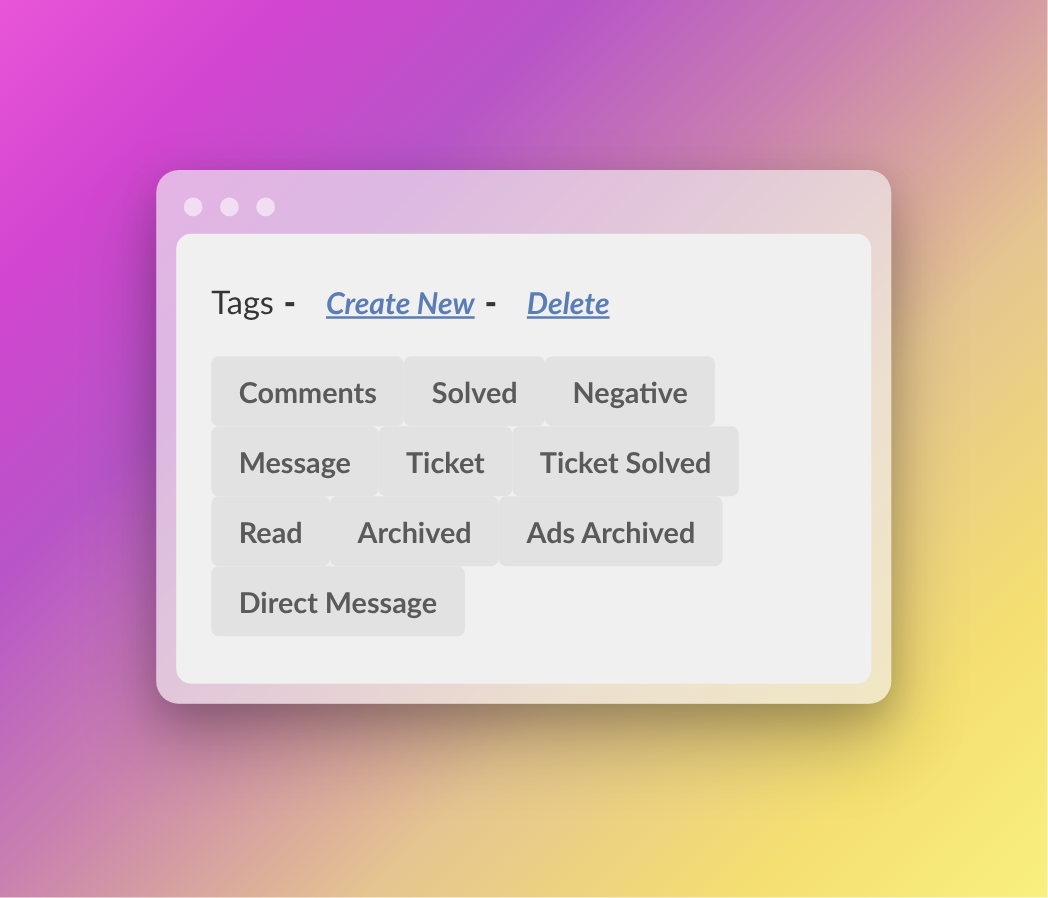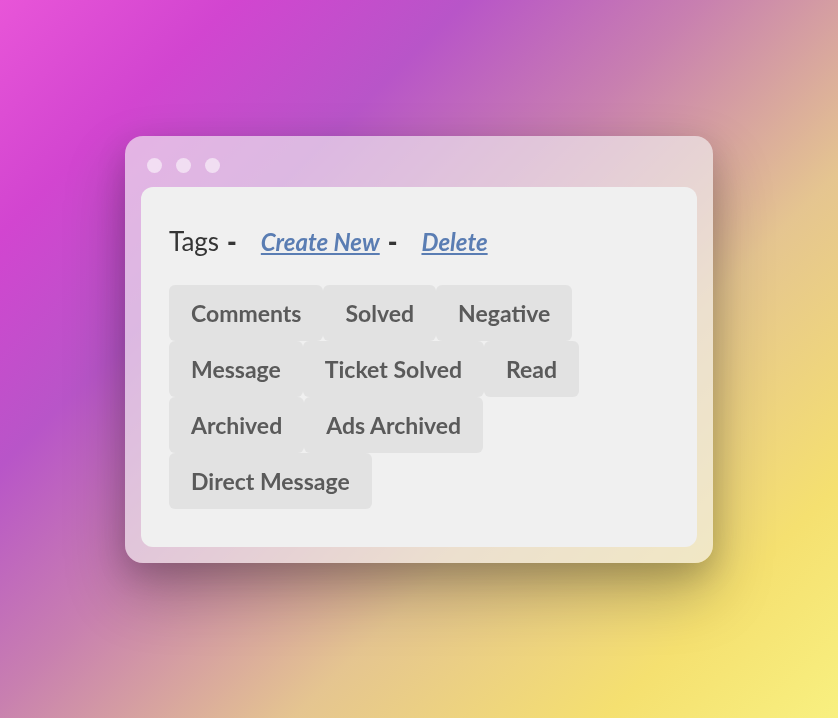--- a/index.html
+++ b/index.html
@@ -115,20 +115,21 @@
       <a class="header-link">Create New</a>
       <span class="separator">-</span>
       <a class="header-link">Delete</a>
     </div>
 
     <div class="tags-container">
       <button class="tag">Comments</button>
       <button class="tag">Solved</button>
       <button class="tag">Negative</button>
       <button class="tag">Message</button>
+      <button class="tag">Ticket</button>
       <button class="tag">Ticket Solved</button>
       <button class="tag">Read</button>
       <button class="tag">Archived</button>
       <button class="tag">Ads Archived</button>
       <button class="tag">Direct Message</button>
     </div>
   </div>
 </div>
 
 </body></html>

